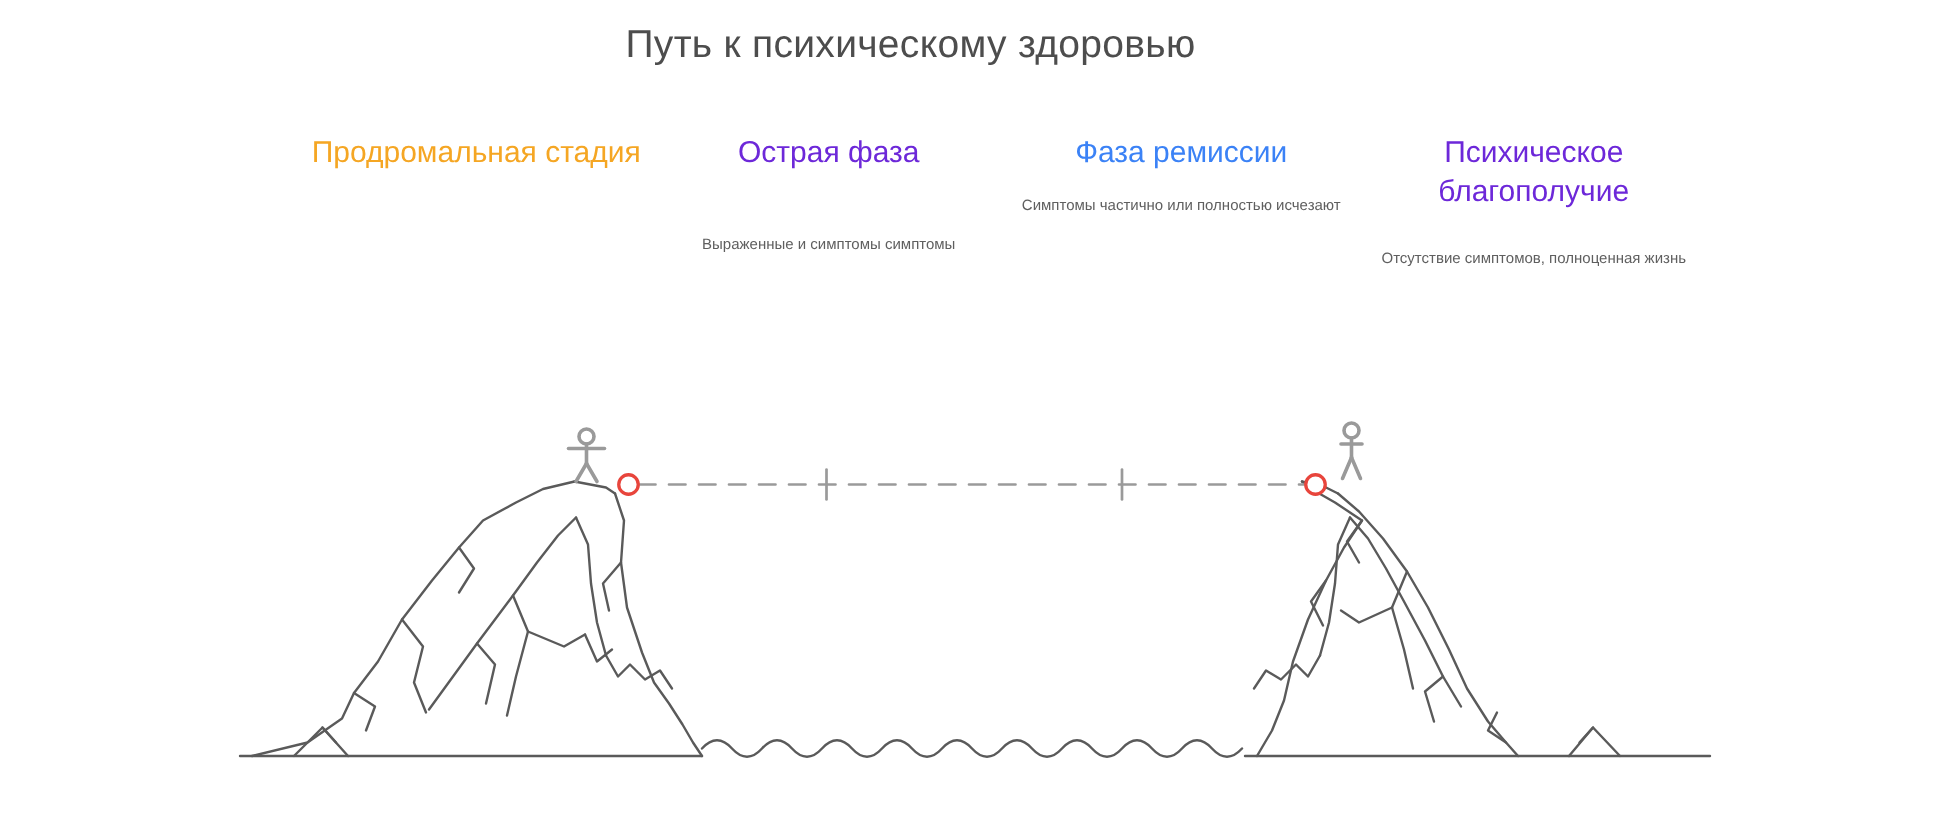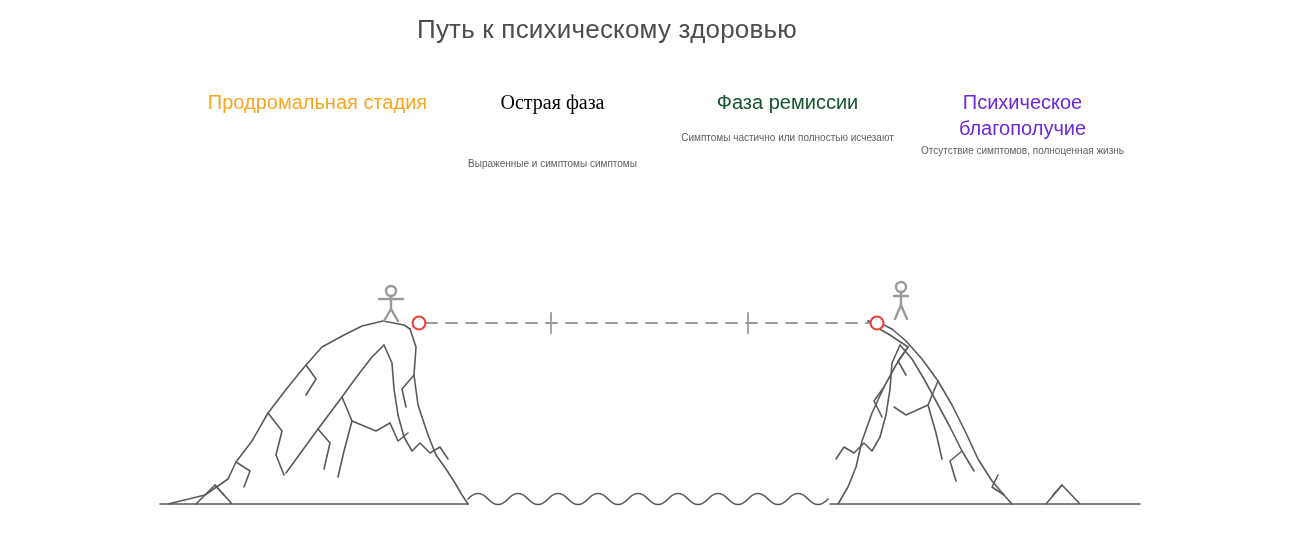--- a/index.html
+++ b/index.html
@@ -49,25 +49,25 @@
   }
   .stage-desc {
     margin-top: 42px;
     font-size: 10px;
     line-height: 1.5;
     color: #5f5f5f;
   }
   .stage:nth-child(1) .stage-desc { margin-top: 40px; }
   .stage:nth-child(2) .stage-desc { margin-top: 40px; }
   .stage:nth-child(3) .stage-desc { margin-top: 14px; }
-  .stage:nth-child(4) .stage-desc { margin-top: 2px; }
+  .stage:nth-child(4) .stage-desc { margin-top: 24px; }
 
   .s1 { color: #f5a623; }
-  .s2 { color: #000000; font-family: Liberation Serif, serif; }
-  .s3 { color: #14532d; }
+  .s2 { color: #6d28d9; }
+  .s3 { color: #3b82f6; }
   .s4 { color: #6d28d9; }
 
   .art {
     position: absolute;
     left: 0;
     top: 255px;
     width: 1300px;
     height: 292px;
   }
 </style>

